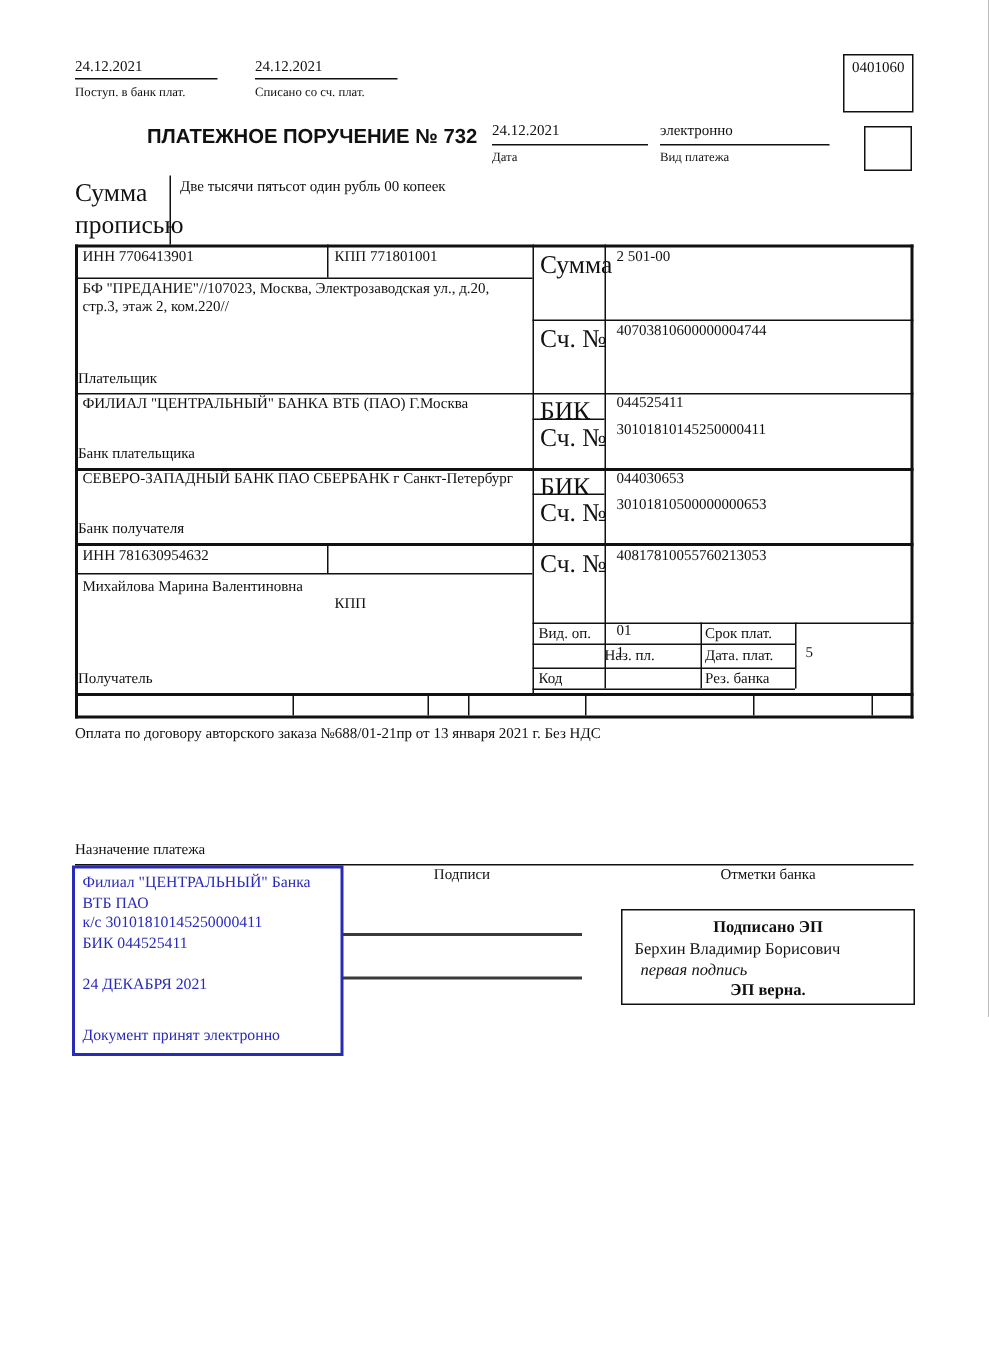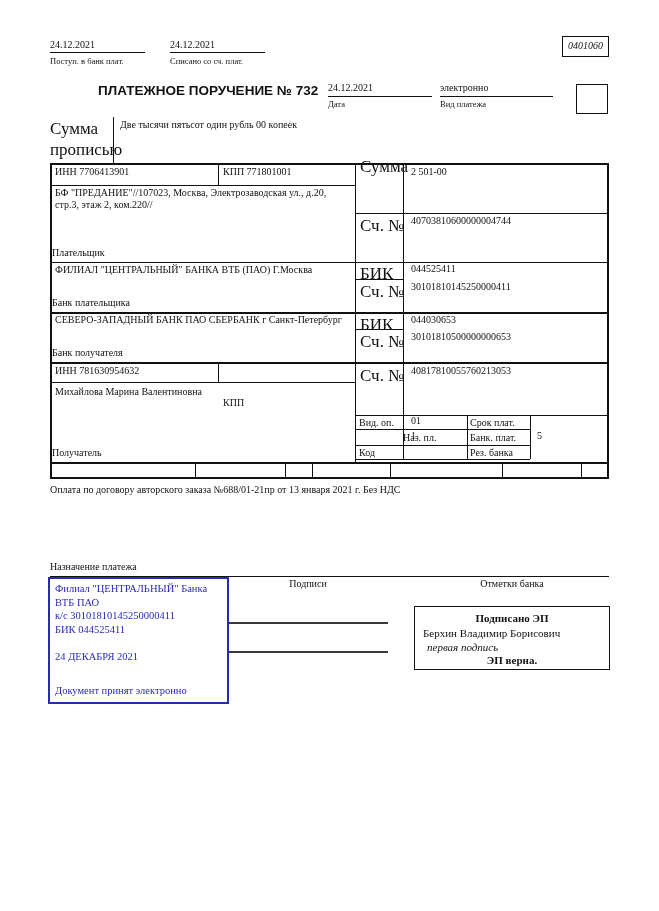--- a/index.html
+++ b/index.html
@@ -35,35 +35,35 @@
 </head>
 <body>
 
 <div class="page">
 
   <div class="abs t12" style="left:50px;top:39px;">24.12.2021</div>
   <div class="abs t8" style="left:50px;top:56px;">Поступ. в банк плат.</div>
   <div class="abs t12" style="left:170px;top:39px;">24.12.2021</div>
   <div class="abs t8" style="left:170px;top:56px;">Списано со сч. плат.</div>
 
-  <div class="box t12 center" style="left:562px;top:36px;width:47px;height:21px;line-height:18px;border-width:1px;font-style:italic;">0401060</div>
+  <div class="box t12 center" style="left:562px;top:36px;width:47px;height:39px;line-height:18px;border-width:1px;">0401060</div>
 
   <div class="abs title" style="left:50px;top:83px;padding-left:48px;">ПЛАТЕЖНОЕ ПОРУЧЕНИЕ № 732</div>
   <div class="abs t12" style="left:328px;top:82px;">24.12.2021</div>
   <div class="abs t8" style="left:328px;top:99px;">Дата</div>
   <div class="abs t12" style="left:440px;top:82px;">электронно</div>
   <div class="abs t8" style="left:440px;top:99px;">Вид платежа</div>
   <div class="box" style="left:576px;top:84px;width:32px;height:30px;border-width:1px;"></div>
 
   <div class="abs t11 wrap" style="left:50px;top:119px;width:58px;">Сумма прописью</div>
   <div class="abs t12" style="left:120px;top:119px;">Две тысячи пятьсот один рубль 00 копеек</div>
 
   <div class="abs t12" style="left:55px;top:166px;">ИНН 7706413901</div>
   <div class="abs t12" style="left:223px;top:166px;">КПП 771801001</div>
-  <div class="abs t11" style="left:360px;top:157px;">Сумма</div>
+  <div class="abs t11" style="left:360px;top:167px;">Сумма</div>
   <div class="abs t12" style="left:411px;top:166px;">2 501-00</div>
   <div class="abs t12 wrap" style="left:55px;top:187px;width:292px;">БФ "ПРЕДАНИЕ"//107023, Москва, Электрозаводская ул., д.20, стр.3, этаж 2, ком.220//</div>
   <div class="abs t11" style="left:360px;top:216px;">Сч. №</div>
   <div class="abs t12" style="left:411px;top:215px;">40703810600000004744</div>
   <div class="abs t10" style="left:52px;top:247px;">Плательщик</div>
 
   <div class="abs t12 wrap" style="left:55px;top:264px;width:292px;">ФИЛИАЛ "ЦЕНТРАЛЬНЫЙ" БАНКА ВТБ (ПАО) Г.Москва</div>
   <div class="abs t11" style="left:360px;top:264px;">БИК</div>
   <div class="abs t12" style="left:411px;top:263px;">044525411</div>
   <div class="abs t11" style="left:360px;top:282px;">Сч. №</div>
@@ -81,21 +81,21 @@
   <div class="abs t12" style="left:223px;top:365px;margin-top:32px;">КПП</div>
   <div class="abs t11" style="left:360px;top:366px;">Сч. №</div>
   <div class="abs t12" style="left:411px;top:365px;">40817810055760213053</div>
   <div class="abs t12" style="left:55px;top:386px;">Михайлова Марина Валентиновна</div>
 
   <div class="abs t10" style="left:359px;top:417px;">Вид. оп.</div>
   <div class="abs t12" style="left:411px;top:415px;">01</div>
   <div class="abs t10" style="left:470px;top:417px;">Срок плат.</div>
   <div class="abs t10" style="left:359px;top:432px;margin-left:44px;">Наз. пл.</div>
   <div class="abs t12" style="left:411px;top:430px;">1</div>
-  <div class="abs t10" style="left:470px;top:432px;">Банк. плат.</div>
+  <div class="abs t10" style="left:470px;top:432px;">Дата. плат.</div>
   <div class="abs t12" style="left:537px;top:430px;">5</div>
   <div class="abs t10" style="left:359px;top:447px;">Код</div>
   <div class="abs t10" style="left:470px;top:447px;">Рез. банка</div>
   <div class="abs t10" style="left:52px;top:447px;">Получатель</div>
 
   <div class="abs t12" style="left:50px;top:484px;">Оплата по договору авторского заказа №688/01-21пр от 13 января 2021 г. Без НДС</div>
   <div class="abs t10" style="left:50px;top:561px;">Назначение платежа</div>
 
   <div class="abs t12 center" style="left:228px;top:578px;width:160px;">Подписи</div>
   <div class="abs t12 center" style="left:414px;top:578px;width:196px;">Отметки банка</div>

